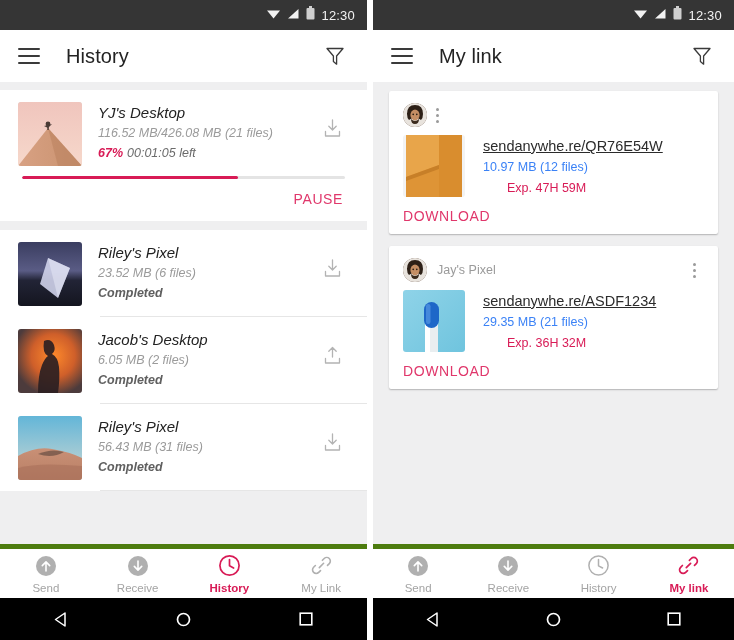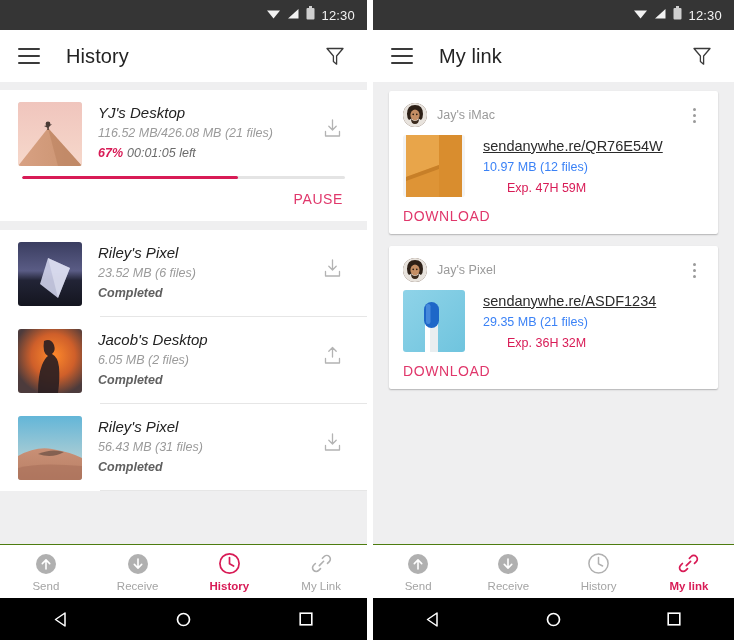--- a/index.html
+++ b/index.html
@@ -89,21 +89,21 @@
   .lc-info { padding-left: 18px; flex: 1; min-width: 0; padding-top: 1px; }
   .lc-url { font-size: 14.5px; color: #2b2b2b; text-decoration: underline; line-height: 20px; cursor: pointer; display: inline-block; }
   .lc-size { font-size: 12.5px; color: #3b82f6; line-height: 19px; margin-top: 2px; }
   .lc-exp { font-size: 12.5px; color: #d81b56; font-weight: normal; line-height: 19px; margin-top: 2px; padding-left: 24px; }
   .lc-foot { display: flex; justify-content: flex-start; padding-top: 10px; padding-right: 4px; }
   .dl-btn { color: #e0376b; font-size: 14px; letter-spacing: .6px; cursor: pointer; }
 
   
   .tabbar {
     flex: 0 0 54px; background: #ffffff; display: flex;
-    border-top: 1px solid #4d7c0f; position: relative; z-index: 3;
+    border-top: 5px solid #4d7c0f; position: relative; z-index: 3;
   }
   .tab { flex: 1; display: flex; flex-direction: column; align-items: center; justify-content: center; gap: 4px; cursor: pointer; }
   .tab-label { font-size: 11.5px; color: #a4a4a4; }
   .tab.active .tab-label { color: #d81b56; font-weight: bold; }
   .tab-ico { width: 24px; height: 24px; display: flex; align-items: center; justify-content: center; }
 
   
   .navbar { flex: 0 0 42px; background: #000000; display: flex; align-items: center; justify-content: space-around; }
   .nav-key { width: 44px; height: 42px; display: flex; align-items: center; justify-content: center; cursor: pointer; }
 </style>
@@ -400,21 +400,20 @@
               <svg viewBox="0 0 24 24">
                 <rect width="24" height="24" fill="#e8e3dd"></rect>
                 <path d="M4 11 q0 -9 8 -9 q8 0 8 9 q0 4 -2 6 q-2 -2 -6 -2 q-4 0 -6 2 q-2 -2 -2 -6 Z" fill="#2d2017"></path>
                 <ellipse cx="12" cy="12" rx="4.6" ry="5.4" fill="#c48e64"></ellipse>
                 <path d="M7.4 12 q0 -6 4.6 -6 q4.6 0 4.6 6 q0 -9 -4.6 -9 q-4.6 0 -4.6 9 Z" fill="#2d2017"></path>
                 <path d="M8 16 q4 4 8 0 q0 5 -4 5 q-4 0 -4 -5 Z" fill="#3b2b1e"></path>
                 <circle cx="10.2" cy="11.4" r=".8" fill="#241a12"></circle>
                 <circle cx="13.8" cy="11.4" r=".8" fill="#241a12"></circle>
               </svg>
             </div>
-            <div class="lc-owner">Jay's iMac</div>
             <div class="kebab">
                 <i></i>
                 <i></i>
                 <i></i>
               </div>
           </div>
           <div class="lc-body">
             <div class="lc-thumb">
               <svg viewBox="0 0 62 62" preserveAspectRatio="none">
                 <rect width="62" height="62" fill="#f3f3f3"></rect>

